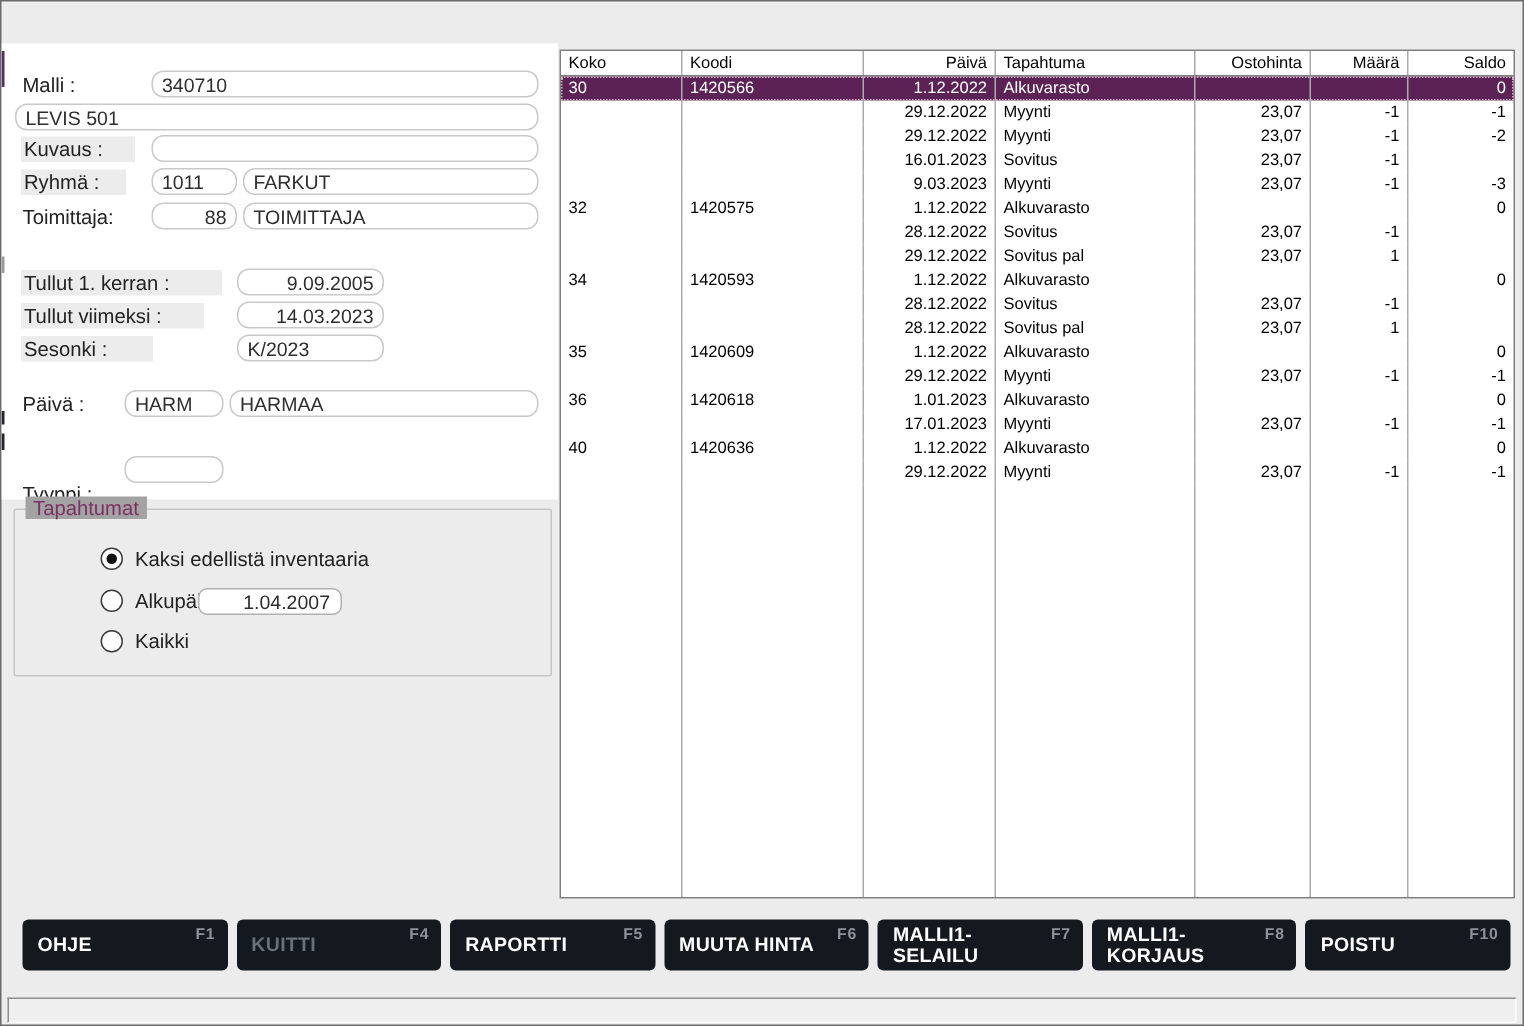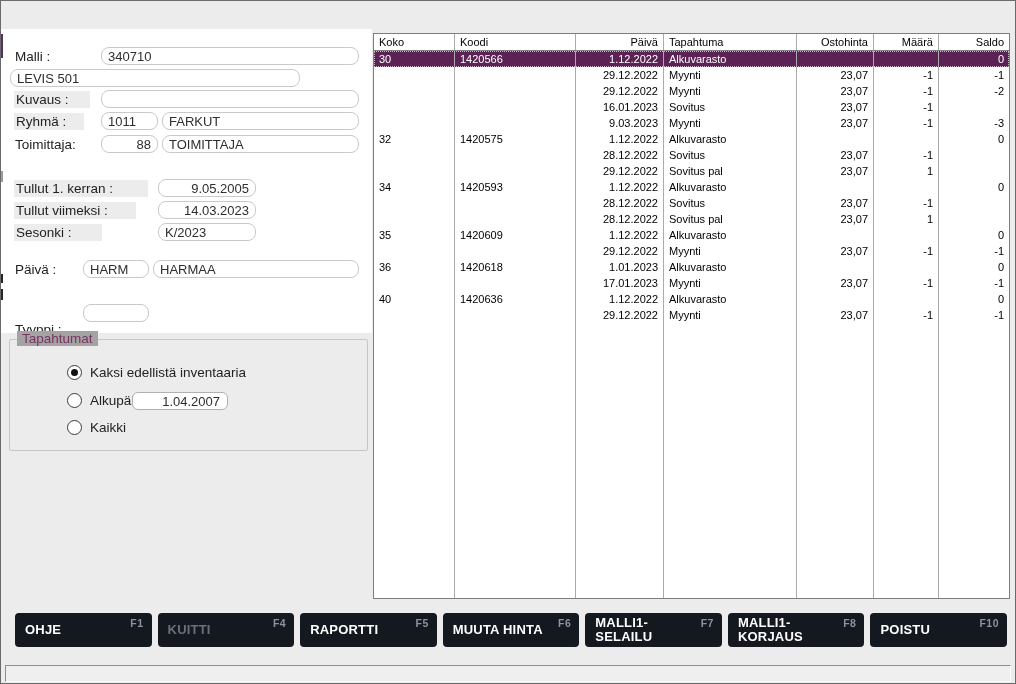--- a/index.html
+++ b/index.html
@@ -74,35 +74,35 @@
 <div class="window">
 
 
   <div class="content">
 
     <div class="form-panel"></div>
 
     <span class="f-label" style="left:14px;top:19px;">Malli :</span>
     <div class="field" style="left:100px;top:18px;width:258px;">340710</div>
 
-    <div class="field" style="left:9px;top:40px;width:290px;">LEVIS 501</div>
+    <div class="field" style="left:9px;top:40px;width:349px;">LEVIS 501</div>
 
     <span class="f-label chip" style="left:13px;top:62px;width:76px;">Kuvaus :</span>
     <div class="field" style="left:100px;top:61px;width:258px;"></div>
 
     <span class="f-label chip" style="left:13px;top:84px;width:70px;">Ryhmä :</span>
     <div class="field" style="left:100px;top:83px;width:57px;">1011</div>
     <div class="field" style="left:161px;top:83px;width:197px;">FARKUT</div>
 
     <span class="f-label" style="left:14px;top:107px;">Toimittaja:</span>
     <div class="field right" style="left:100px;top:106px;width:57px;">88</div>
     <div class="field" style="left:161px;top:106px;width:197px;">TOIMITTAJA</div>
 
     <span class="f-label chip" style="left:13px;top:151px;width:134px;">Tullut 1. kerran :</span>
-    <div class="field right" style="left:157px;top:150px;width:98px;">9.05.2005</div>
+    <div class="field right" style="left:157px;top:150px;width:98px;">9.09.2005</div>
 
     <span class="f-label chip" style="left:13px;top:173px;width:122px;">Tullut viimeksi :</span>
     <div class="field right" style="left:157px;top:172px;width:98px;">14.03.2023</div>
 
     <span class="f-label chip" style="left:13px;top:195px;width:88px;">Sesonki :</span>
     <div class="field" style="left:157px;top:194px;width:98px;">K/2023</div>
 
     <span class="f-label" style="left:14px;top:232px;">Päivä :</span>
     <div class="field" style="left:82px;top:231px;width:66px;">HARM</div>
     <div class="field" style="left:152px;top:231px;width:206px;">HARMAA</div>

